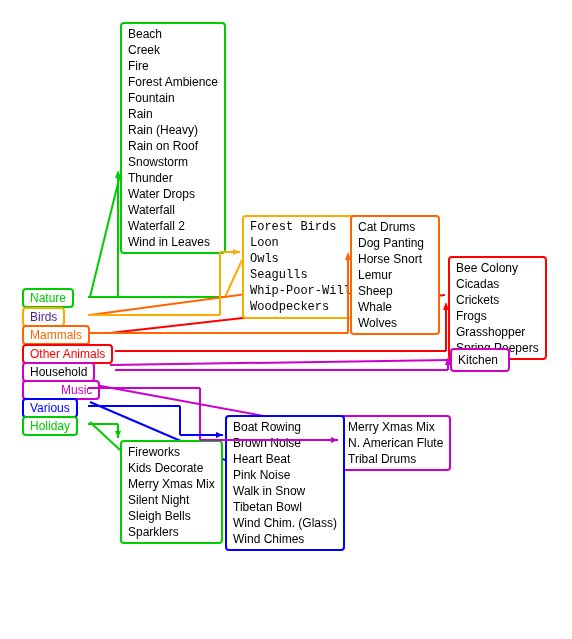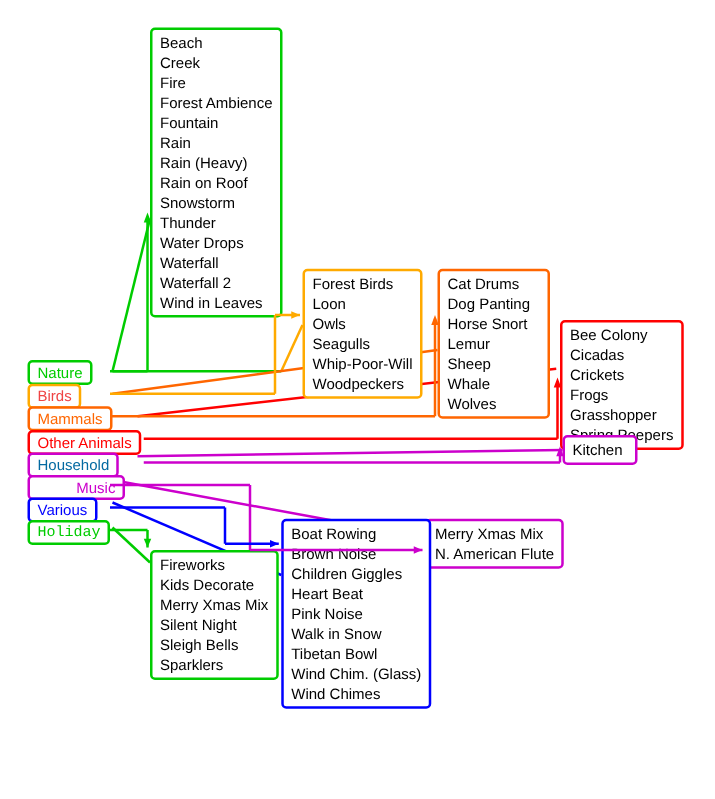--- a/index.html
+++ b/index.html
@@ -79,21 +79,21 @@
     <div class="box-item">Rain (Heavy)</div>
     <div class="box-item">Rain on Roof</div>
     <div class="box-item">Snowstorm</div>
     <div class="box-item">Thunder</div>
     <div class="box-item">Water Drops</div>
     <div class="box-item">Waterfall</div>
     <div class="box-item">Waterfall 2</div>
     <div class="box-item">Wind in Leaves</div>
   </div>
 
-  <div class="box" style="left:242px; top:215px; border-color:#ffaa00; min-width:90px;">
+  <div class="box" style="left:242px; top:215px; border-color:#ffaa00; min-width:90px;font-family:Liberation Mono, monospace;">
     <div class="box-item">Forest Birds</div>
     <div class="box-item">Loon</div>
     <div class="box-item">Owls</div>
     <div class="box-item">Seagulls</div>
     <div class="box-item">Whip-Poor-Will</div>
     <div class="box-item">Woodpeckers</div>
   </div>
 
   <div class="box" style="left:350px; top:215px; border-color:#ff6600; min-width:90px;">
     <div class="box-item">Cat Drums</div>
@@ -114,26 +114,26 @@
     <div class="box-item">Spring Peepers</div>
   </div>
 
   <div class="box" style="left:450px; top:348px; border-color:#cc00cc; min-width:60px;">
     <div class="box-item">Kitchen</div>
   </div>
 
   <div class="box" style="left:340px; top:415px; border-color:#cc00cc; min-width:110px;">
     <div class="box-item">Merry Xmas Mix</div>
     <div class="box-item">N. American Flute</div>
+    <div class="box-item">Tribal Drums</div>
   </div>
 
   <div class="box" style="left:225px; top:415px; border-color:#0000ff; min-width:110px;">
     <div class="box-item">Boat Rowing</div>
     <div class="box-item">Brown Noise</div>
-    <div class="box-item">Children Giggles</div>
     <div class="box-item">Heart Beat</div>
     <div class="box-item">Pink Noise</div>
     <div class="box-item">Walk in Snow</div>
     <div class="box-item">Tibetan Bowl</div>
     <div class="box-item">Wind Chim. (Glass)</div>
     <div class="box-item">Wind Chimes</div>
   </div>
 
   <div class="box" style="left:120px; top:440px; border-color:#00cc00; min-width:95px;">
     <div class="box-item">Fireworks</div>
@@ -141,45 +141,45 @@
     <div class="box-item">Merry Xmas Mix</div>
     <div class="box-item">Silent Night</div>
     <div class="box-item">Sleigh Bells</div>
     <div class="box-item">Sparklers</div>
   </div>
 
   <div class="label-box" style="left:22px; top:288px; border-color:#00cc00; color:#00cc00; font-weight:normal;">
     <span>Nature</span>
   </div>
 
-  <div class="label-box" style="left:22px; top:307px; border-color:#ffaa00; color:#ef4444;">
+  <div class="label-box" style="left:22px; top:307px; border-color:#ffaa00; color:#4c1d95;">
     <span>Birds</span>
   </div>
 
   <div class="label-box" style="left:22px; top:325px; border-color:#ff6600; color:#ff6600;">
     <span>Mammals</span>
   </div>
 
   <div class="label-box" style="left:22px; top:344px; border-color:#ff0000; color:#ff0000;">
     <span>Other Animals</span>
   </div>
 
-  <div class="label-box" style="left:22px; top:362px; border-color:#cc00cc; color:#0369a1;">
+  <div class="label-box" style="left:22px; top:362px; border-color:#cc00cc; color:#000000;">
     <span>Household</span>
   </div>
 
   <div class="label-box" style="left:22px; top:380px; border-color:#cc00cc; color:#cc00cc;padding-left:37px;">
     <span>Music</span>
   </div>
 
   <div class="label-box" style="left:22px; top:398px; border-color:#0000ff; color:#0000ff;">
     <span>Various</span>
   </div>
 
-  <div class="label-box" style="left:22px; top:416px; border-color:#00cc00; color:#00cc00;font-family:Liberation Mono, monospace;">
+  <div class="label-box" style="left:22px; top:416px; border-color:#00cc00; color:#00cc00;">
     <span>Holiday</span>
   </div>
 
   <svg style="position:absolute;top:0;left:0;width:572px;height:639px;pointer-events:none;">
 
     <line x1="88" y1="297" x2="118" y2="297" stroke="#00cc00" stroke-width="2"></line>
     <line x1="118" y1="297" x2="118" y2="175" stroke="#00cc00" stroke-width="2"></line>
     <polygon points="118,170 115,178 121,178" fill="#00cc00"></polygon>
 
     <line x1="88" y1="315" x2="220" y2="315" stroke="#ffaa00" stroke-width="2"></line>

